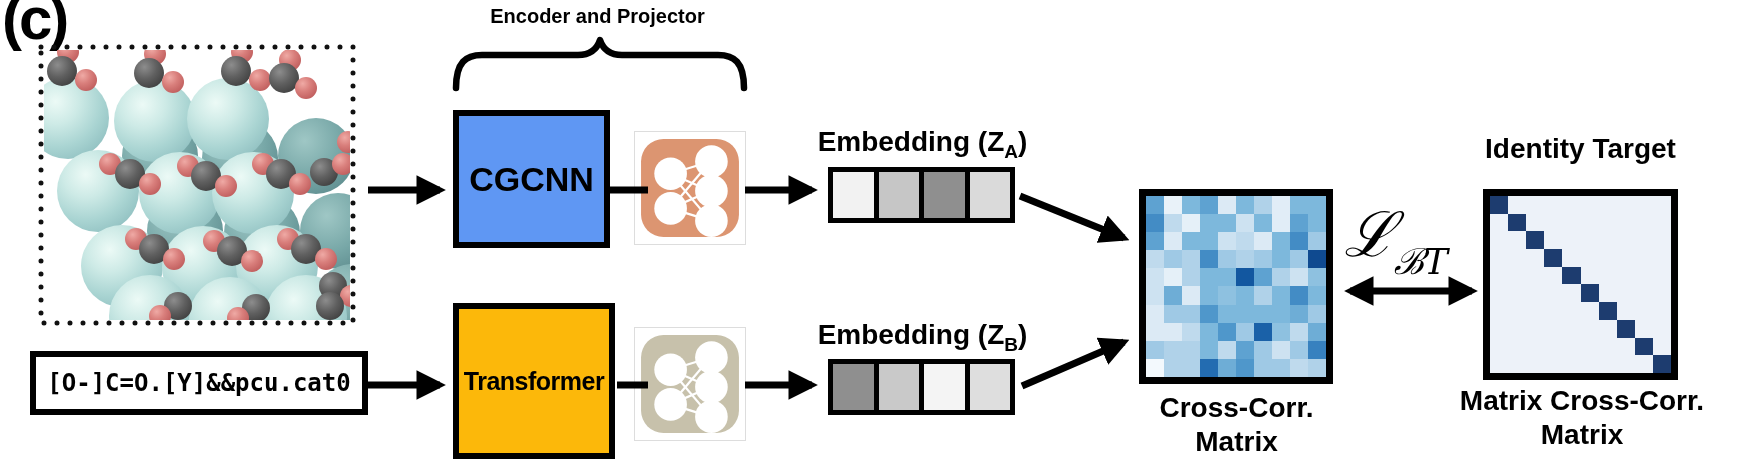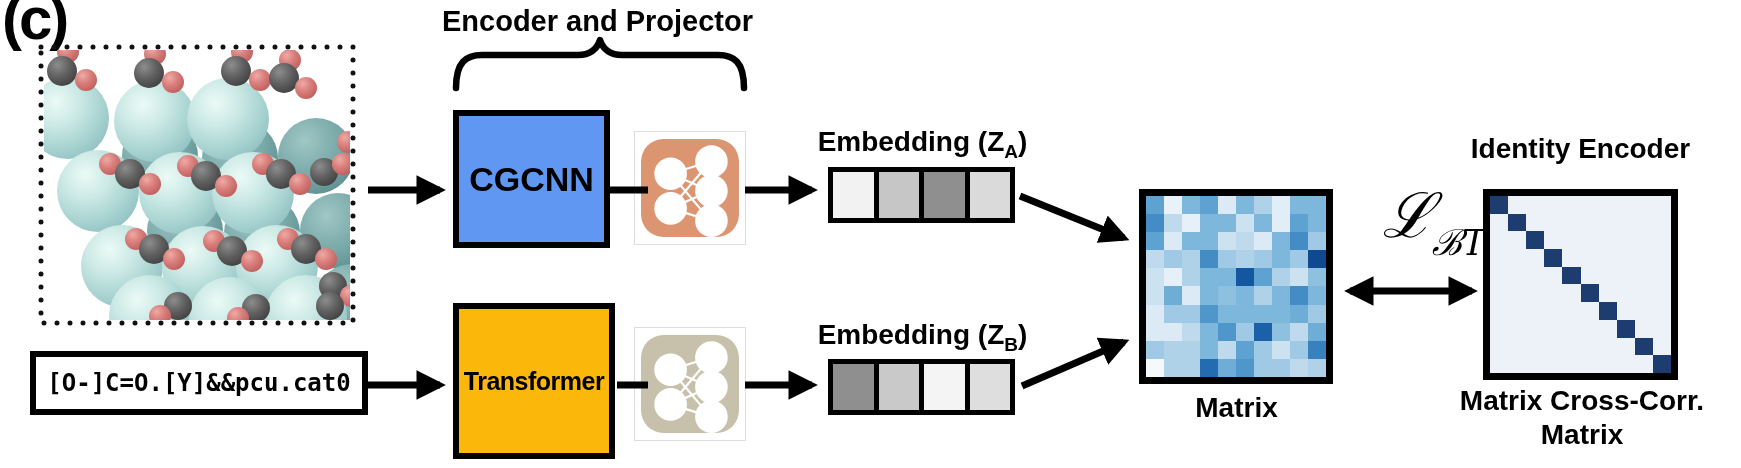--- a/index.html
+++ b/index.html
@@ -5,21 +5,21 @@
   html,body{margin:0;padding:0;background:#fff;}
   body{width:1741px;height:468px;position:relative;overflow:hidden;
        font-family:"Liberation Sans",sans-serif;color:#000;}
   .abs{position:absolute;box-sizing:border-box;}
   .blabel{font-weight:bold;text-align:center;}
   #panel-label{left:2px;top:-16px;font-size:60px;font-weight:bold;letter-spacing:-3px;}
   #crystal-figure{left:38px;top:44px;width:318px;height:282px;}
   #smiles-box{left:30px;top:351px;width:338px;height:64px;border:6px solid #000;background:#fff;
               display:flex;align-items:center;justify-content:center;
               font-family:"DejaVu Sans Mono",monospace;font-weight:bold;font-size:24px;white-space:nowrap;}
-  #ep-title{left:425px;top:5px;width:345px;font-size:29px;}
+  #ep-title{left:425px;top:5px;width:345px;font-size:20px;}
   #brace{left:450px;top:36px;width:300px;height:56px;}
   #cgcnn-box{left:453px;top:110px;width:157px;height:138px;border:6px solid #000;
              display:flex;align-items:center;justify-content:center;font-size:34px;font-weight:bold;}
   #transformer-box{left:453px;top:303px;width:162px;height:156px;border:6px solid #000;
              display:flex;align-items:center;justify-content:center;font-size:25px;font-weight:bold;letter-spacing:-0.5px;}
   .proj{width:112px;height:114px;background:#fff;border:1px solid #ddd;padding:4px;}
   #proj-a{left:634px;top:131px;}
   #proj-b{left:634px;top:327px;}
   .emb-label{width:255px;font-size:28px;}
   #emb-a-label{left:795px;top:126px;}
@@ -30,21 +30,21 @@
   #emb-a-bar{left:828px;top:167px;}
   #emb-b-bar{left:828px;top:359px;}
   .matrix{border:7px solid #000;background:#fff;}
   #heatmap{left:1139px;top:189px;width:194px;height:195px;}
   #identity-matrix{left:1483px;top:189px;width:195px;height:191px;}
   .grid{width:100%;height:100%;display:grid;}
   .mlabel{font-size:28px;line-height:34px;}
   #cc-label{left:1124px;top:391px;width:225px;}
   #identity-label{left:1458px;top:133px;width:245px;font-size:28px;}
   #target-label{left:1437px;top:384px;width:290px;}
-  #loss{left:1344px;top:176px;width:142px;text-align:right;
+  #loss{left:1344px;top:195px;width:142px;text-align:left;
         font-family:"DejaVu Serif",serif;font-style:italic;}
   #loss .main{font-size:62px;line-height:80px;}
   #loss .sub{font-size:36px;vertical-align:-18px;margin-left:-2px;}
   #arrow-overlay{left:0;top:0;width:1741px;height:468px;pointer-events:none;}
 </style>
 </head>
 <body>
 
 <div class="abs" id="panel-label">(c)</div>
 
@@ -327,24 +327,25 @@
       <div style="background: rgb(35, 108, 177);"></div>
       <div style="background: rgb(110, 173, 214);"></div>
       <div style="background: rgb(79, 151, 203);"></div>
       <div style="background: rgb(159, 201, 229);"></div>
       <div style="background: rgb(159, 201, 229);"></div>
       <div style="background: rgb(191, 218, 237);"></div>
       <div style="background: rgb(176, 210, 233);"></div>
     </div>
 </div>
 <div class="abs blabel mlabel" id="cc-label">
+  <div>Cross-Corr.</div>
   <div>Matrix</div>
 </div>
 
-<div class="abs blabel" id="identity-label">Identity Encoder</div>
+<div class="abs blabel" id="identity-label">Identity Target</div>
 <div class="abs matrix" id="identity-matrix">
   <div class="grid" style="grid-template-columns: repeat(10, 1fr);">
       <div style="background: rgb(29, 60, 111);"></div>
       <div style="background: rgb(237, 242, 249);"></div>
       <div style="background: rgb(237, 242, 249);"></div>
       <div style="background: rgb(237, 242, 249);"></div>
       <div style="background: rgb(237, 242, 249);"></div>
       <div style="background: rgb(237, 242, 249);"></div>
       <div style="background: rgb(237, 242, 249);"></div>
       <div style="background: rgb(237, 242, 249);"></div>

